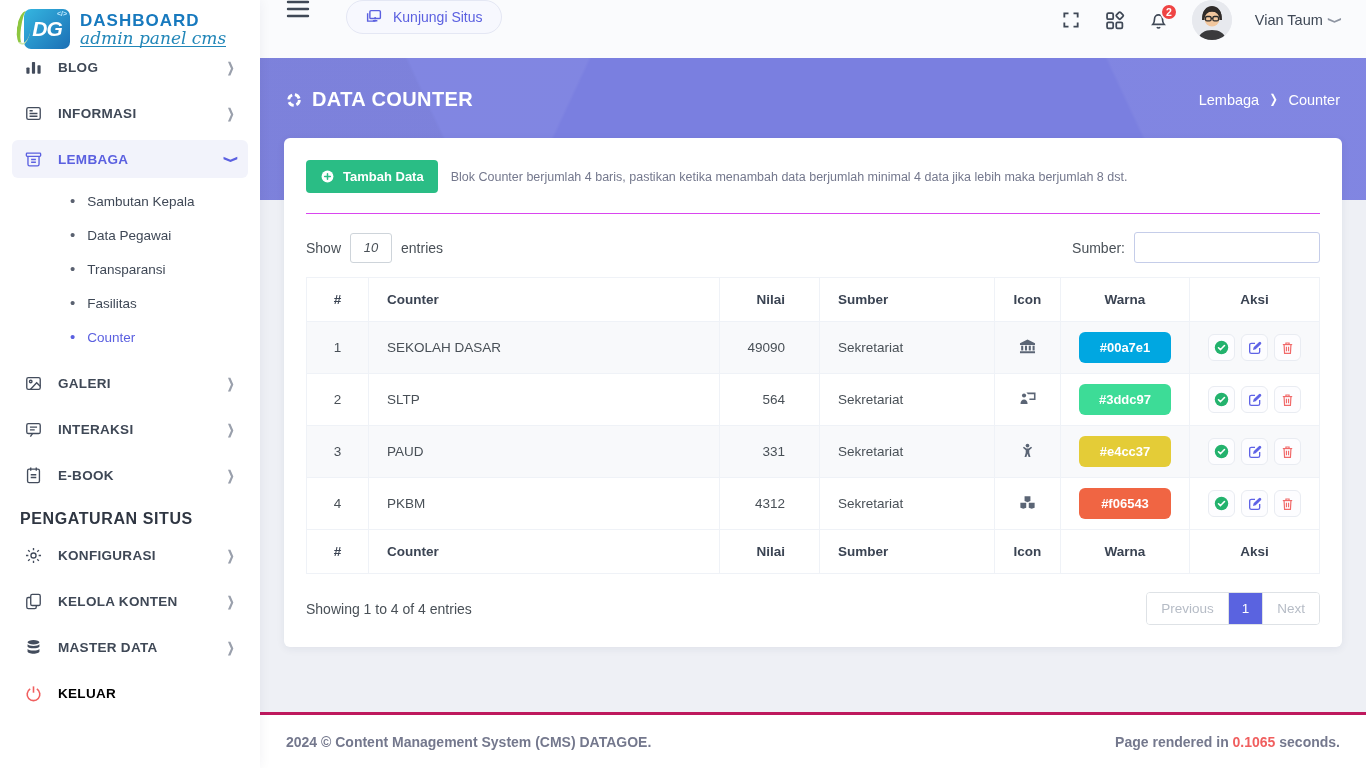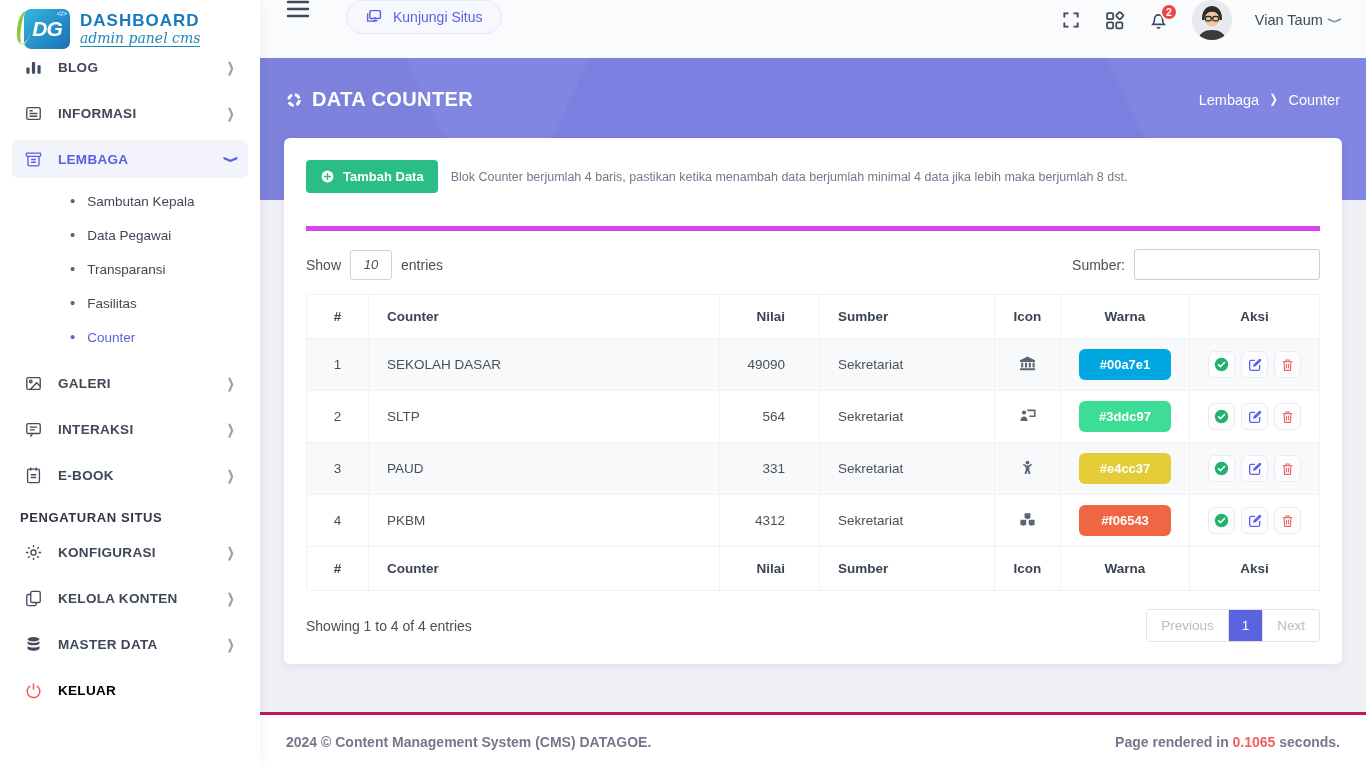--- a/index.html
+++ b/index.html
@@ -14,38 +14,38 @@
               display:flex; align-items:center; padding-left:24px; z-index:5; }
   .logo-mark { position:relative; width:46px; height:40px; border-radius:7px;
                background:linear-gradient(135deg,#35b6e0 0%,#1b6fb5 100%);
                display:flex; align-items:center; justify-content:center; margin-right:10px; }
   .logo-mark .dg { color:#fff; font-weight:bold; font-style:italic; font-size:21px; letter-spacing:-1px; }
   .logo-mark .code { position:absolute; top:1px; right:3px; font-size:7px; font-weight:bold; color:#bfe9ff; }
   .logo-leaf { position:absolute; left:-7px; top:2px; width:14px; height:34px;
                border-left:4px solid #8dc63f; border-radius:50% 0 50% 50%; transform:rotate(8deg);
                border-bottom:2px solid #cfe6a8; }
   .logo-text .t1 { color:#1779be; font-weight:bold; font-size:17px; letter-spacing:1px; }
-  .logo-text .t2 { color:#2186b8; font-family:"DejaVu Serif", serif; font-style:italic; font-size:14px;
+  .logo-text .t2 { color:#2186b8; font-family:"DejaVu Serif", serif; font-style:italic; font-size:17px;
                    text-align:right; border-bottom:1px solid #2186b8; line-height:15px; }
   .menu { position:absolute; top:40px; left:0; right:0; bottom:0; }
   .m-item { display:flex; align-items:center; height:38px; margin:8px 12px 0; padding:0 12px;
             border-radius:6px; color:#3f4856; font-size:13.5px; font-weight:bold; letter-spacing:.3px; cursor:pointer; }
   .m-item .mi { width:19px; margin-right:15px; color:#434c5c; flex:none; }
   .m-item .chev { margin-left:auto; font-size:11px; color:#9aa0ac; transform:scale(.8,1.2); }
   .m-item.active { background:#f2f3fb; color:#5b60e0; }
   .m-item.active .mi { color:#5b60e0; }
   .m-item.active .chev { color:#5b60e0; transform:rotate(90deg) scale(.8,1.2); }
   .m-item.danger { color:#000000; }
   .m-item.danger .mi { color:#f05f5f; }
   .submenu { margin:6px 0 10px; }
   .s-item { display:flex; align-items:center; height:34px; padding-left:70px; font-size:13.5px; color:#3f4856; cursor:pointer; }
   .s-item .dot { font-size:15px; margin-right:12px; color:#5a6170; line-height:0; }
   .s-item.active { color:#5b60e0; }
   .s-item.active .dot { color:#5b60e0; }
-  .m-section { margin:16px 0 0 20px; font-size:13px; font-weight:bold; letter-spacing:.6px; color:#2f3642; }
+  .m-section { margin:16px 0 0 20px; font-size:16px; font-weight:bold; letter-spacing:.6px; color:#2f3642; }
 
   
   .topbar { margin-left:260px; height:58px; background:#fafbfd; display:flex; align-items:flex-start; padding:0 26px; }
   .hamburger { width:24px; cursor:pointer; color:#3f4856; }
   .visit-btn { margin-left:36px; display:flex; align-items:center; gap:10px; border:1px solid #e4e7f4;
                background:#f7f8fe; border-radius:20px; padding:7px 18px; color:#5b60e0; font-size:14px; cursor:pointer; }
   .top-right { margin-left:auto; display:flex; align-items:center; gap:23px; }
   .t-icon { color:#3f4856; cursor:pointer; position:relative; }
   .badge { position:absolute; top:-7px; right:-9px; min-width:18px; height:18px; border-radius:9px;
            background:#ef4444; border:2px solid #fafbfd; color:#fff; font-size:10.5px; font-weight:bold;
@@ -63,21 +63,21 @@
             #7a7fe0; }
   .hero-row { display:flex; align-items:center; justify-content:space-between; }
   .hero-title { display:flex; align-items:center; gap:10px; font-size:20px; font-weight:bold; letter-spacing:.4px; }
   .breadcrumb { font-size:14.5px; display:flex; align-items:center; gap:10px; }
   .breadcrumb .sep { font-size:11px; transform:scale(.9,1.1); }
   .breadcrumb a { color:#fff; text-decoration:none; cursor:pointer; }
 
   
   .content { margin-left:260px; padding:0 24px; position:relative; margin-top:-62px; }
   .card { background:#fff; border-radius:6px; box-shadow:0 2px 8px rgba(30,40,80,.07); padding:22px; }
-  .card-head { display:flex; align-items:center; gap:13px; padding-bottom:33px; border-bottom:5px solid #d946ef; }
+  .card-head { display:flex; align-items:center; gap:13px; padding-bottom:20px; border-bottom:1px solid #d946ef; }
   .btn-add { display:flex; align-items:center; gap:8px; background:#2abd85; color:#fff; border:none;
              font-size:13px; font-weight:bold; font-family:inherit; padding:9px 14px; border-radius:4px; cursor:pointer; }
   .note { font-size:12.5px; color:#74788d; }
   .controls { margin-top:18px; display:flex; align-items:center; justify-content:space-between; font-size:14px; color:#495057; }
   .ctl-left, .ctl-right { display:flex; align-items:center; gap:9px; }
   .len-box { width:42px; height:30px; border:1px solid #ced4da; border-radius:3px; display:flex;
              align-items:center; justify-content:center; font-size:13px; color:#495057; cursor:pointer; background:#fff;font-style:italic; }
   .search-input { width:186px; height:31px; border:1px solid #c5cde9; border-radius:3px; padding:0 8px;
                   font-family:inherit; font-size:13px; color:#495057; outline:none; background:#fff; }
 

